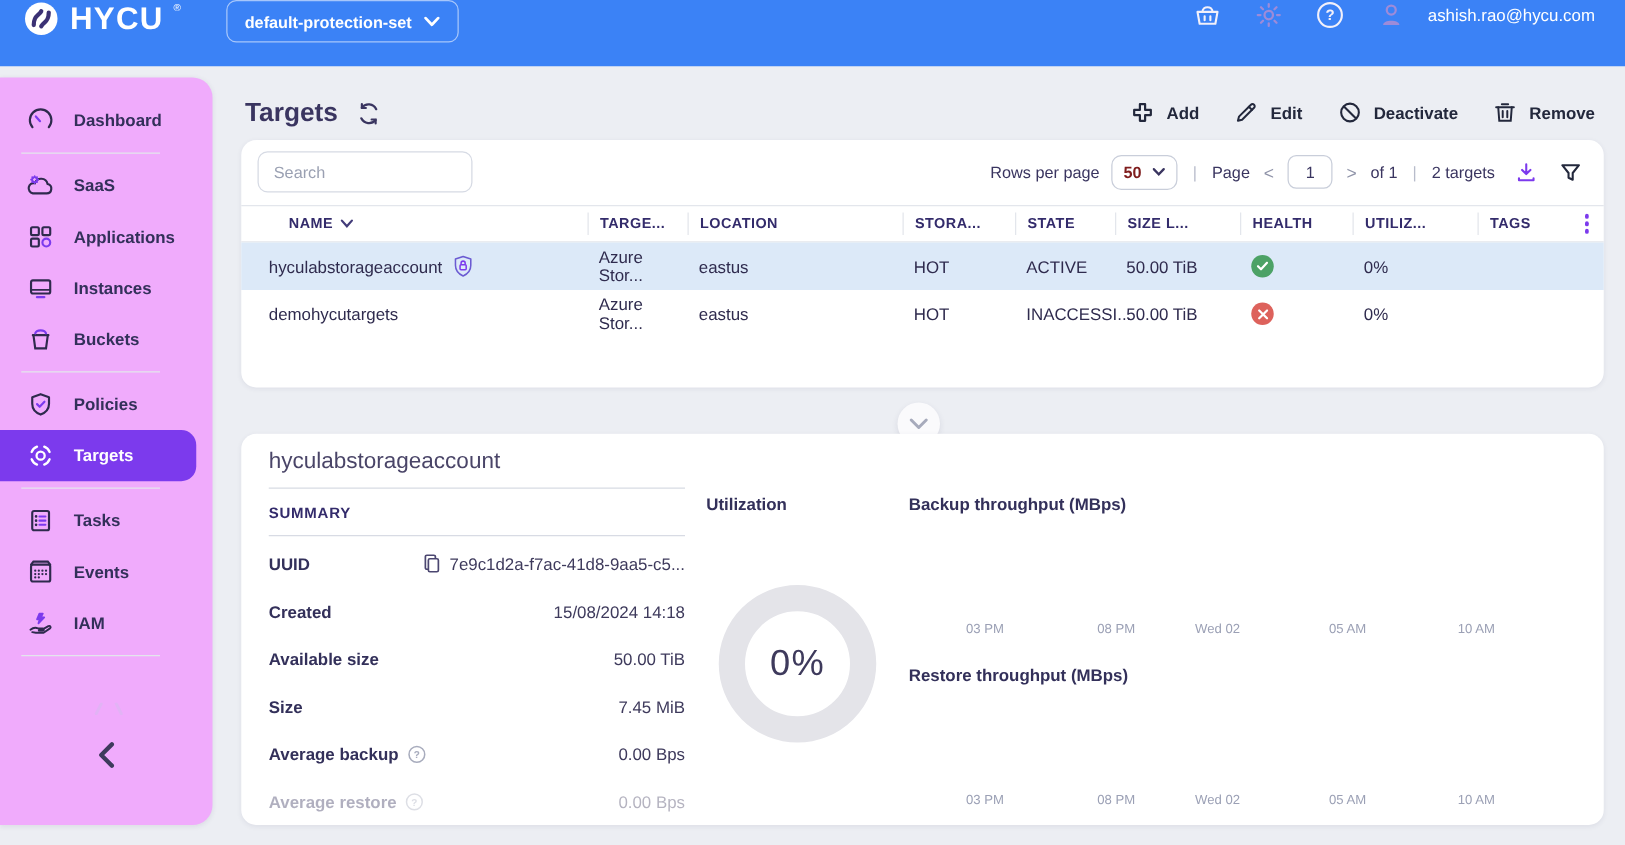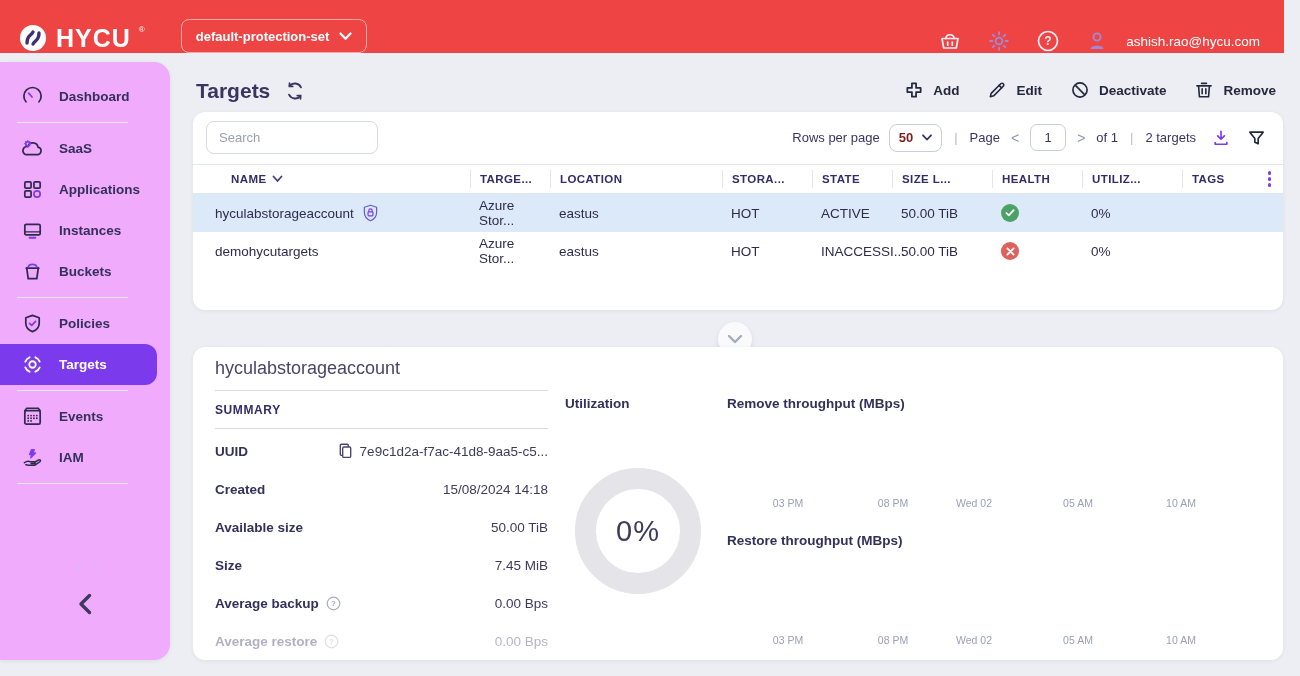--- a/index.html
+++ b/index.html
@@ -8,22 +8,22 @@
     font-family:"Liberation Sans", sans-serif;
     background:#ECEEF3;
     position:relative;
     overflow:hidden;
     color:#33305A;
   }
   svg { display:block; }
 
   
   .topbar {
-    position:absolute; top:0; left:0; right:16px; height:53px;
-    background:#ef4444; display:flex; align-items:flex-end; padding:0 24px 0 18px;
+    position:absolute; top:0; left:0; right:0; height:53px;
+    background:#3b82f6; display:flex; align-items:flex-start; padding:0 24px 0 18px;
   }
   .logo-wrap { display:flex; align-items:flex-start; gap:8px; }
   .logo-word { color:#fff; font-size:25px; font-weight:bold; letter-spacing:1px; line-height:30px; }
   .logo-reg { color:#fff; font-size:8px; margin-top:2px; }
   .ps-dropdown {
     margin-left:36px; height:34px; min-width:186px;
     border:1.5px solid rgba(255,255,255,.55); border-radius:8px;
     display:flex; align-items:center; justify-content:space-between;
     padding:0 14px; color:#fff; font-size:13px; font-weight:bold; cursor:pointer;
   }
@@ -272,20 +272,30 @@
       <svg width="23" height="23" viewBox="0 0 24 24" fill="none" stroke="#fff" stroke-width="1.9" stroke-linecap="round">
         <path d="M4.5 9 A8 8 0 0 1 9 4.5 M19.5 15 A8 8 0 0 1 15 19.5 M15 4.5 A8 8 0 0 1 19.5 9 M9 19.5 A8 8 0 0 1 4.5 15"></path>
         <circle cx="12" cy="12" r="3.4"></circle>
       </svg>
     </span>
     <span class="lbl">Targets</span>
   </div>
 
   <div class="side-divider"></div>
 
+  <div class="side-item">
+    <span class="side-icon">
+      <svg width="23" height="23" viewBox="0 0 24 24" fill="none" stroke="#2E2A4D" stroke-width="1.8" stroke-linecap="round">
+        <rect x="5" y="4" width="14" height="16" rx="1.5"></rect>
+        <path d="M8.2 8.5 h.01 M8.2 12 h.01 M8.2 15.5 h.01" stroke-width="2.2"></path>
+        <path d="M11 8.5 H16 M11 12 H16 M11 15.5 H16" stroke="#7C3AED" stroke-width="1.7"></path>
+      </svg>
+    </span>
+    <span class="lbl">Tasks</span>
+  </div>
 
   <div class="side-item">
     <span class="side-icon">
       <svg width="23" height="23" viewBox="0 0 24 24" fill="none" stroke="#2E2A4D" stroke-width="1.8" stroke-linecap="round">
         <rect x="4" y="6" width="16" height="14" rx="1.5"></rect>
         <path d="M4 6 L6 3.5 H18 L20 6"></path>
         <path d="M7.5 11 h.01 M10.5 11 h.01 M13.5 11 h.01 M16.5 11 h.01 M7.5 13.8 h.01 M10.5 13.8 h.01 M13.5 13.8 h.01 M16.5 13.8 h.01 M7.5 16.6 h.01 M10.5 16.6 h.01" stroke-width="1.9"></path>
       </svg>
     </span>
     <span class="lbl">Events</span>
@@ -555,21 +565,21 @@
       </span>
     </span>
     <span class="val">0.00 Bps</span>
   </div>
 
   <div class="chart-title" style="left:372px; top:49px">Utilization</div>
   <div class="donut">
     <span class="pct">0%</span>
   </div>
 
-  <div class="chart-title" style="left:534px; top:49px">Remove throughput (MBps)</div>
+  <div class="chart-title" style="left:534px; top:49px">Backup throughput (MBps)</div>
   <div>
     <span class="x-label" style="left:595px; top:150px">03 PM</span>
     <span class="x-label" style="left:700px; top:150px">08 PM</span>
     <span class="x-label" style="left:781px; top:150px">Wed 02</span>
     <span class="x-label" style="left:885px; top:150px">05 AM</span>
     <span class="x-label" style="left:988px; top:150px">10 AM</span>
   </div>
 
   <div class="chart-title" style="left:534px; top:186px">Restore throughput (MBps)</div>
   <div>

